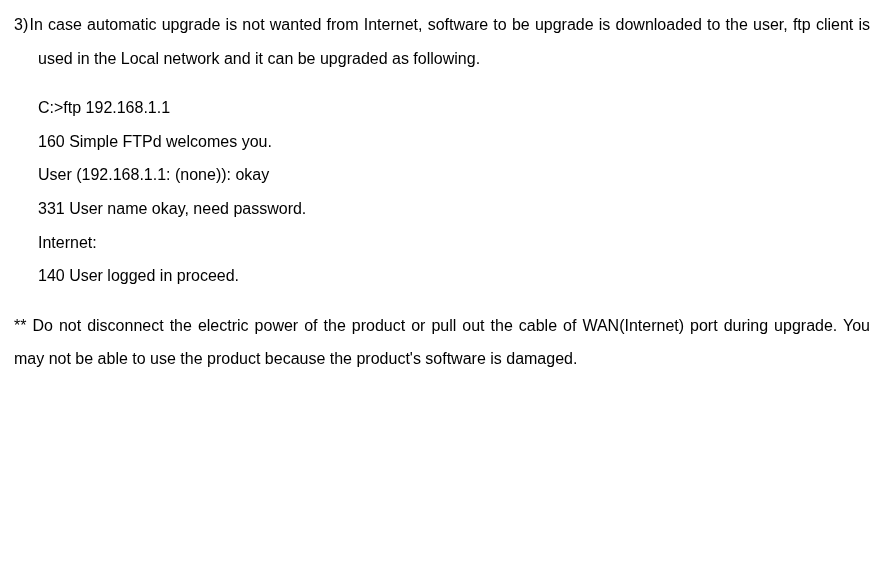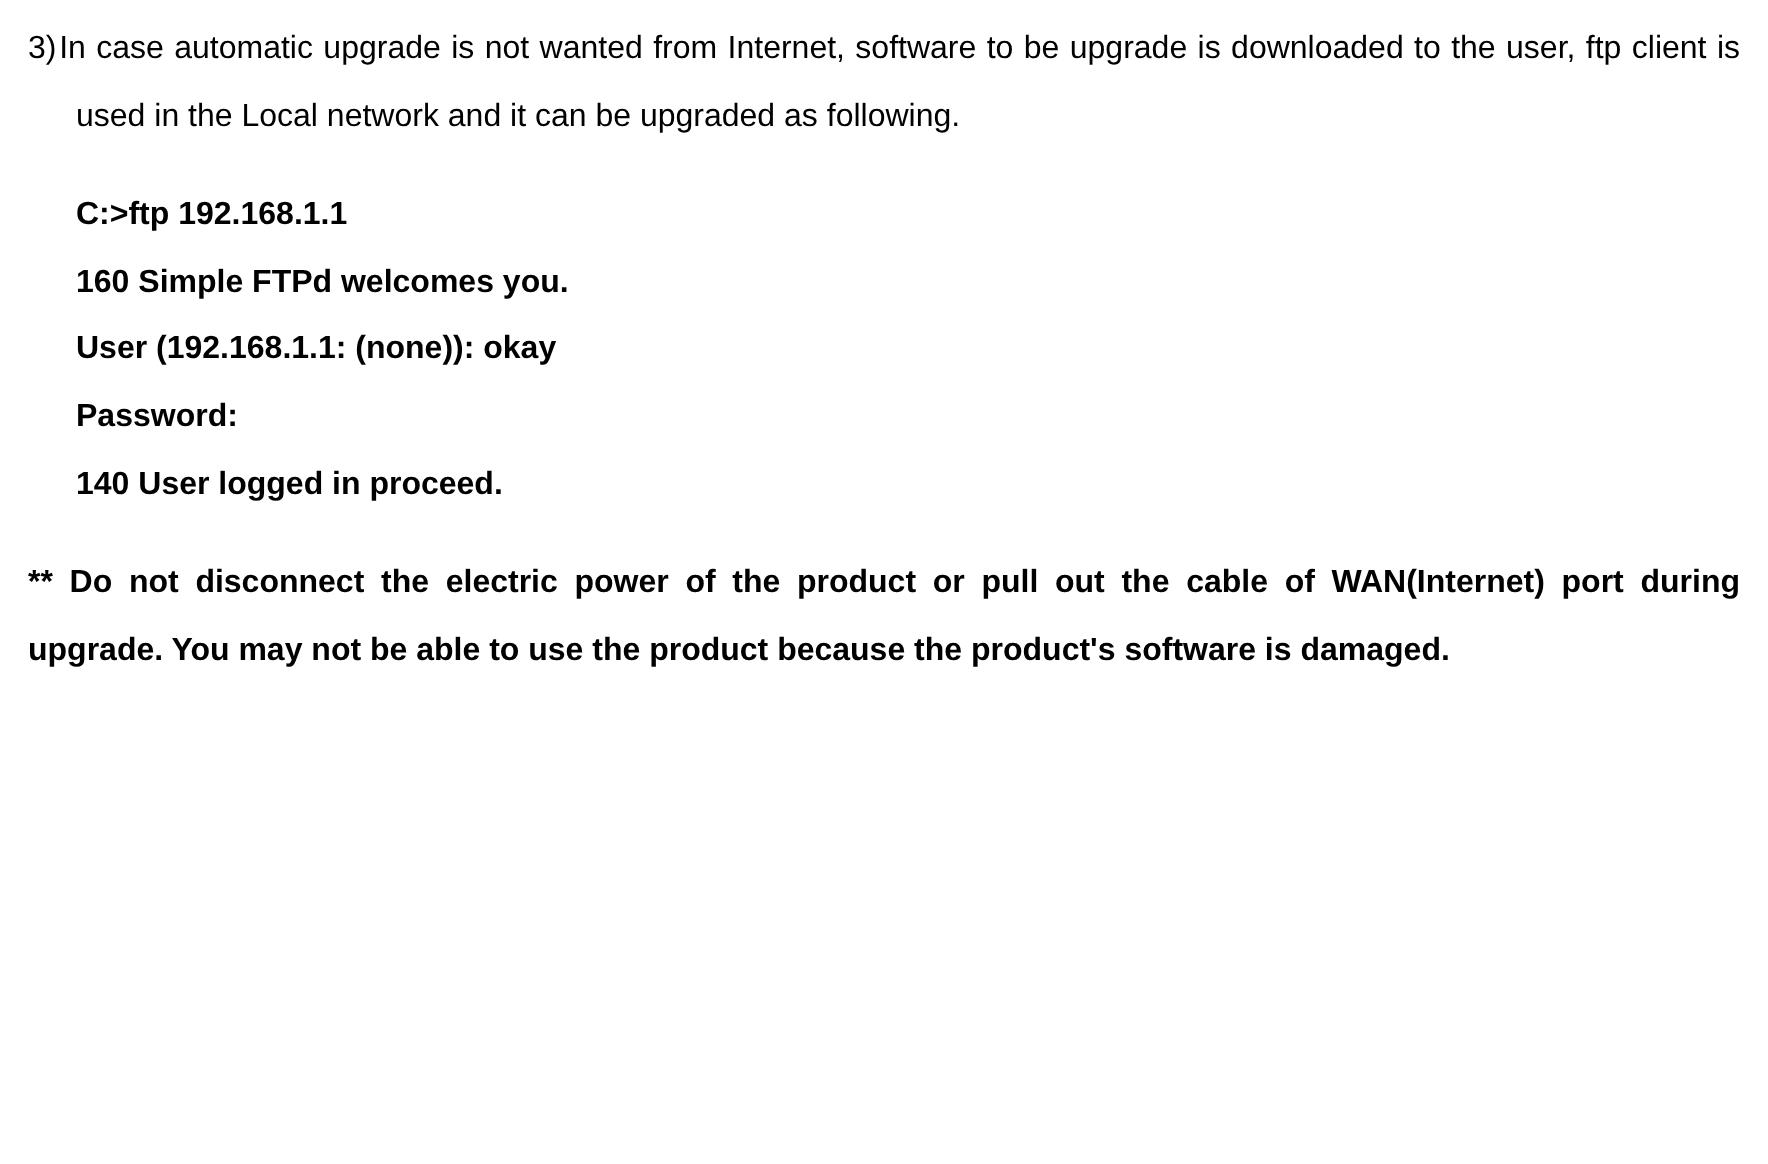--- a/index.html
+++ b/index.html
@@ -18,51 +18,50 @@
   }
   
   .hang {
     padding-left: 24px;
     text-indent: -24px;
     text-align: justify;
     text-align-last: left;
   }
   .block-indent {
     padding-left: 24px;
-    font-weight: bold;
   }
   .spacer {
     height: 1.0em;
   }
   .footer {
     text-align: justify;
     text-align-last: left;
     padding-left: 0;
-    font-weight: bold;
   }
   .line {
     white-space: normal;
   }
 </style>
 </head>
 <body>
 
 <div class="page">
 
   <div class="hang">
     <span>3)</span> <span>In case automatic upgrade is not wanted from Internet, software to be upgrade is downloaded to the user, ftp client is used in the Local network and it can be upgraded as following.</span>
   </div>
 
   <div class="spacer"></div>
 
   <div class="block-indent">
     <div class="line">C:&gt;ftp 192.168.1.1</div>
     <div class="line">160 Simple FTPd welcomes you.</div>
     <div class="line">User (192.168.1.1: (none)): okay</div>
-    <div class="line">Password:</div>
+    <div class="line">331 User name okay, need password.</div>
+    <div class="line">Internet:</div>
     <div class="line">140 User logged in proceed.</div>
   </div>
 
   <div class="spacer"></div>
 
   <div class="footer">
     <span>**  Do not disconnect the electric power of the product or pull out the cable of WAN(Internet) port during upgrade.  You may not be able to use the product because the product's software is damaged.</span>
   </div>
 
 </div>

